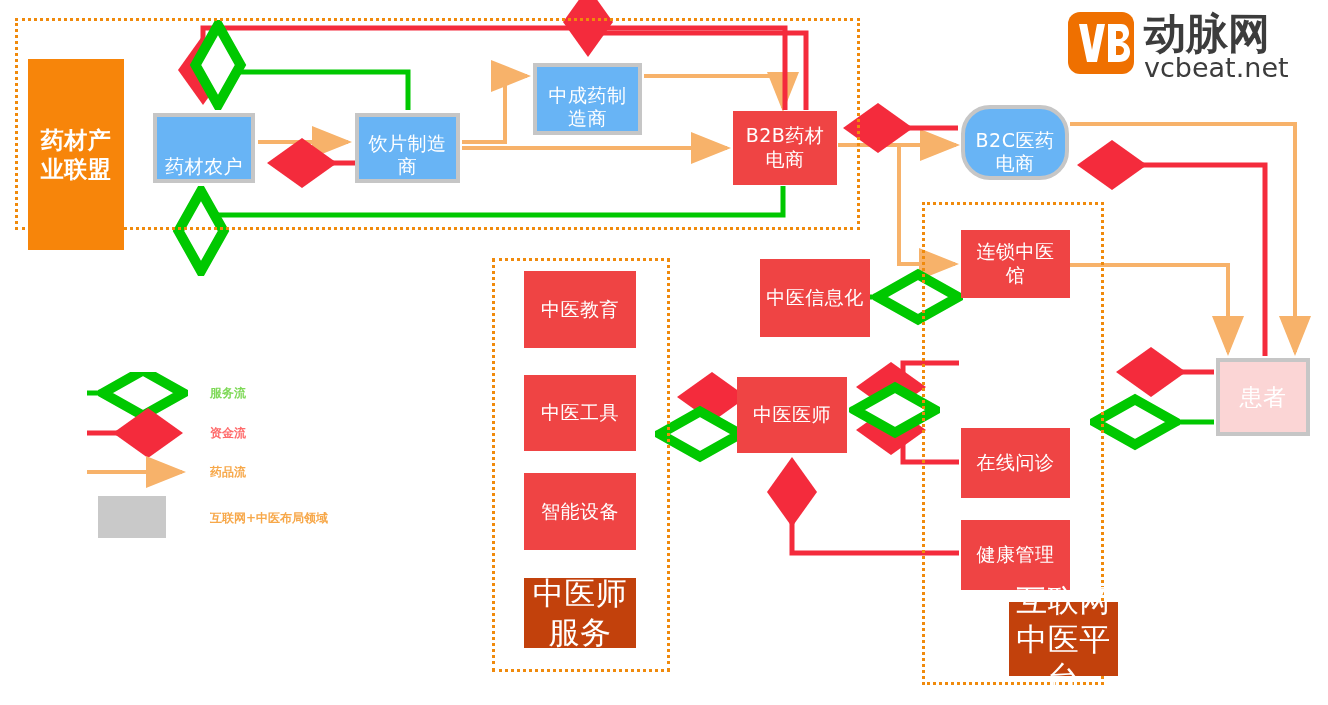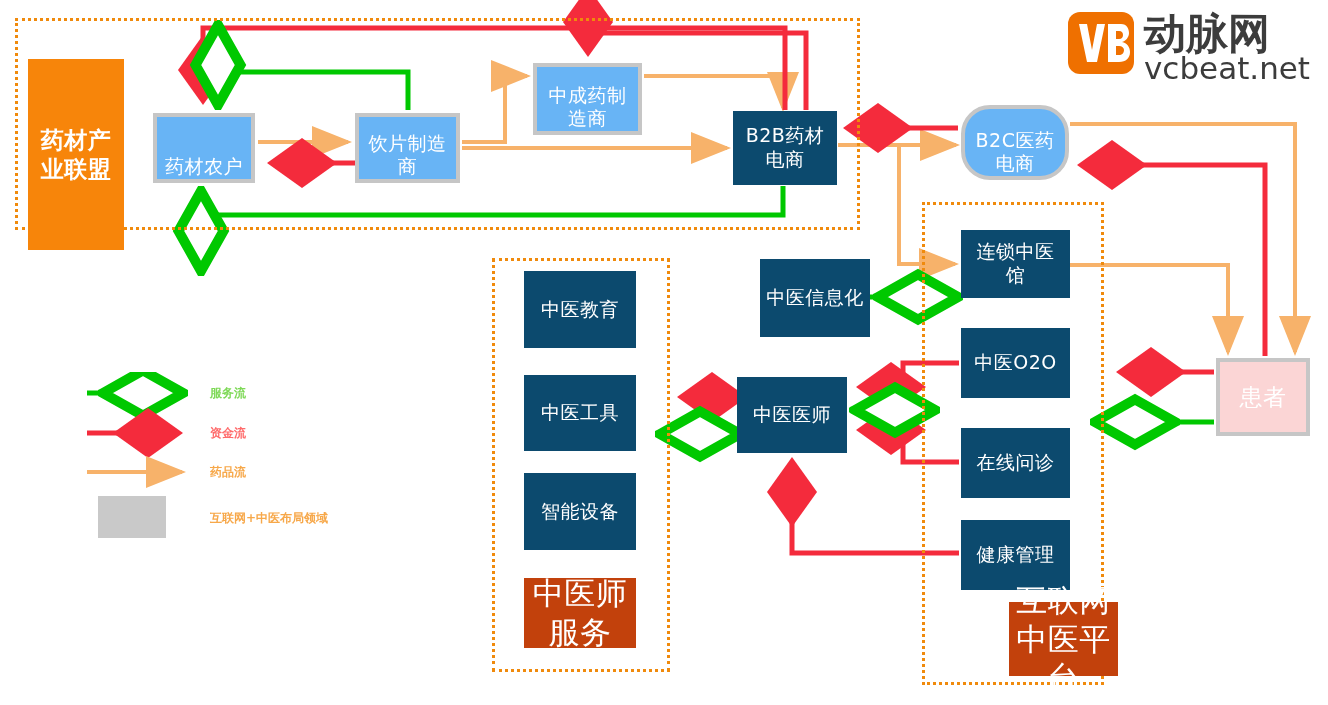--- a/index.html
+++ b/index.html
@@ -10,37 +10,37 @@
   #stage{position:absolute;left:0;top:0;width:1328px;height:705px;}
   svg.edges{position:absolute;left:0;top:0;width:1328px;height:705px;pointer-events:none;}
 
   
   .group-frame{position:absolute;border:3px dotted #f08a0c;box-sizing:border-box;background:transparent;}
 
   
   .node{position:absolute;box-sizing:border-box;display:flex;align-items:center;justify-content:center;
         text-align:center;color:#ffffff;line-height:1.25;letter-spacing:.5px;}
   .node.blue{background:#68b4f5;border:4px solid #c6c6c6;font-size:19px;align-items:flex-end;}
-  .node.gray{background:#0c4a6e;border:0;font-size:19px;}
+  .node.gray{background:#ef4444;border:0;font-size:19px;}
   .node.pink{background:#fbd5d5;border:4px solid #c6c6c6;font-size:23px;}
   .node.orange-title{background:#f7850a;border:0;font-size:23px;font-weight:bold;margin-top:28px;}
   .node.orange-big{background:#c2410c;border:0;font-size:31px;}
   .node span{display:block;padding:0 6px;}
 
   
   .legend{position:absolute;left:82px;top:372px;width:330px;height:175px;}
   .legend-label{position:absolute;font-size:12px;font-weight:bold;white-space:nowrap;}
   .legend-swatch{position:absolute;width:68px;height:42px;background:#c9c9c9;}
 
   
   .logo{position:absolute;left:1068px;top:12px;width:250px;height:72px;}
   .logo-mark{position:absolute;left:0;top:0;width:66px;height:62px;background:#ef7000;border-radius:12px;}
   .logo-cn{position:absolute;left:76px;top:0px;font-size:42px;font-weight:bold;color:#3c3c3c;letter-spacing:0px;
            font-family:"DejaVu Sans","Liberation Sans",sans-serif;line-height:44px;}
-  .logo-net{position:absolute;left:76px;top:40px;font-size:31px;color:#3c3c3c;letter-spacing:0px;line-height:32px;}
+  .logo-net{position:absolute;left:76px;top:40px;font-size:27px;color:#3c3c3c;letter-spacing:0px;line-height:32px;}
 </style>
 </head>
 <body>
 
 <div id="stage">
 
   <svg class="edges" viewBox="0 0 1328 705">
     <defs>
 
       <marker id="arrOrange" markerWidth="10" markerHeight="8" refX="9" refY="4" orient="auto">
@@ -152,23 +152,20 @@
 
   <div class="node gray" style="left:737px;top:259px;width:110px;height:78px;margin-left:23px;">
     <span>中医信息化</span>
   </div>
   <div class="node gray" style="left:737px;top:377px;width:110px;height:76px;">
     <span>中医医师</span>
   </div>
 
   <div class="node gray" style="left:961px;top:230px;width:109px;height:68px;">
     <span>连锁中医馆</span>
-  </div>
-  <div class="node gray" style="left:961px;top:328px;width:109px;height:70px;">
-    <span>中医O2O</span>
   </div>
   <div class="node gray" style="left:961px;top:428px;width:109px;height:70px;">
     <span>在线问诊</span>
   </div>
   <div class="node gray" style="left:961px;top:520px;width:109px;height:70px;">
     <span>健康管理</span>
   </div>
   <div class="node orange-big" style="left:1009px;top:602px;width:109px;height:74px;">
     <span>互联网中医平台</span>
   </div>

